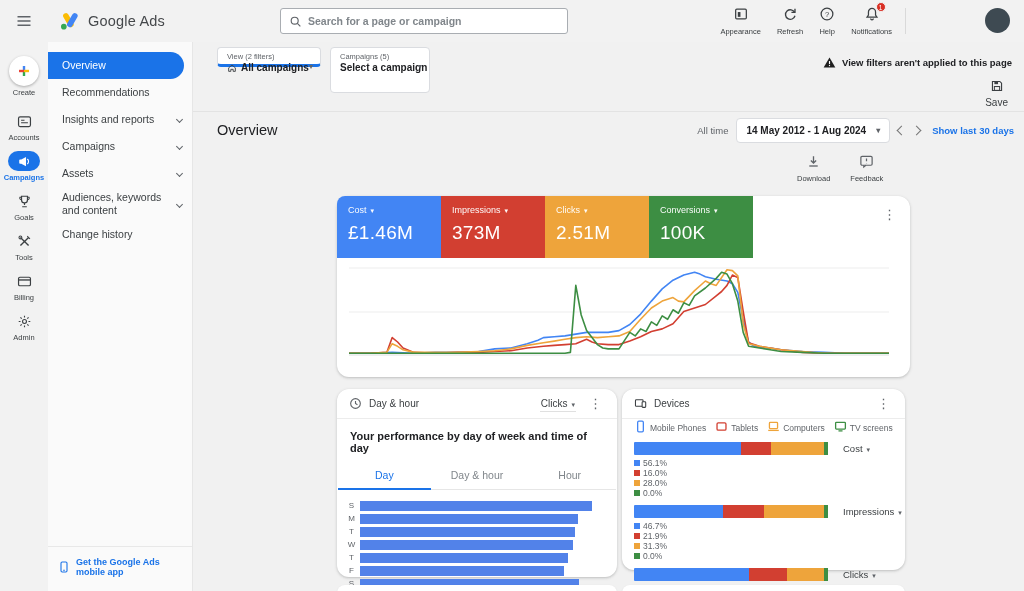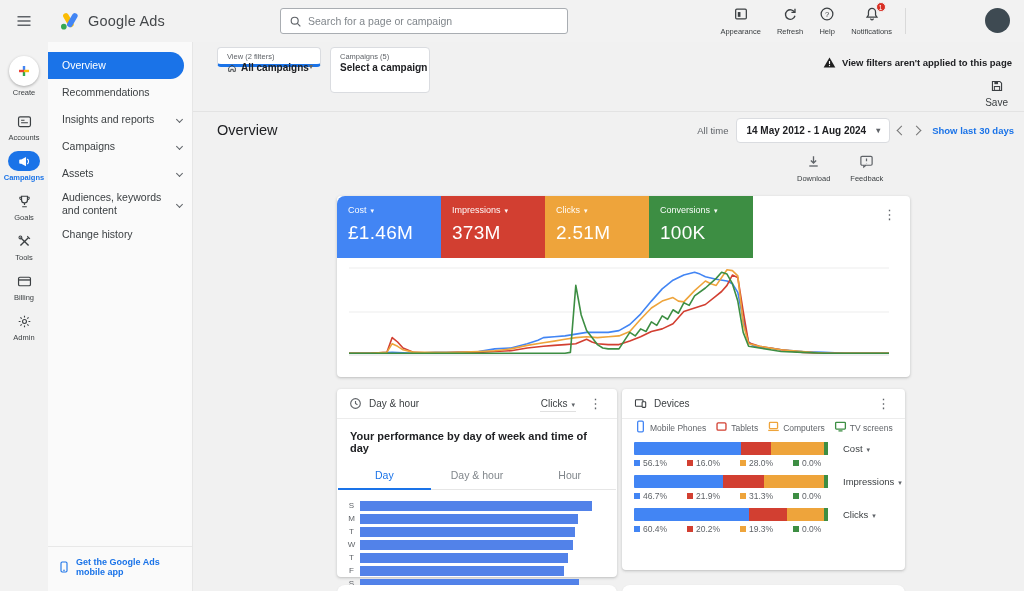--- a/index.html
+++ b/index.html
@@ -8,21 +8,21 @@
 
   
   .topbar { position:absolute; top:0; left:0; right:0; height:42px; background:#f2f2f2; display:flex; align-items:center; z-index:5; }
   .hamburger { width:48px; display:flex; justify-content:center; cursor:pointer; }
   .hamburger svg { width:18px; height:18px; }
   .brand { display:flex; align-items:center; gap:8px; margin-left:10px; }
   .brand svg { width:22px; height:20px; }
   .brand-text { font-size:14.5px; color:#45484b; letter-spacing:.2px; }
   .search-box { position:absolute; left:280px; top:8px; width:288px; height:26px; background:#fff; border:1px solid #a9adb2; border-radius:3px; display:flex; align-items:center; padding:0 8px; gap:6px; }
   .search-box svg { width:13px; height:13px; flex:none; }
-  .search-box input { border:none; outline:none; background:transparent; font-family:inherit; font-size:10.5px; color:#202124; width:100%; }
+  .search-box input { border:none; outline:none; background:transparent; font-family:inherit; font-size:10.5px; color:#202124; width:100%;font-weight:bold; }
   .search-box input::placeholder { color:#80868b; }
   .tb-actions { position:absolute; right:132px; top:6px; display:flex; gap:16px; }
   .tb-action { text-align:center; cursor:pointer; }
   .tb-ic { display:inline-block; position:relative; }
   .tb-ic svg { width:16px; height:16px; }
   .tb-lbl { font-size:7.5px; color:#3c4043; margin-top:1px; }
   .badge { position:absolute; top:-4px; right:-6px; background:#d93025; color:#fff; font-size:6.5px; width:10px; height:10px; border-radius:50%; display:flex; align-items:center; justify-content:center; border:1px solid #f2f2f2; }
   .tb-divider { position:absolute; right:118px; top:8px; height:26px; border-left:1px solid #d9d9d9; }
   .avatar { position:absolute; right:14px; top:8px; width:25px; height:25px; border-radius:50%; background:#3e4a52; cursor:pointer; }
 
@@ -80,21 +80,21 @@
   .nav-chev { width:7px; height:7px; border-right:1.6px solid #757575; border-bottom:1.6px solid #757575; cursor:pointer; }
   .nav-chev.left { transform:rotate(135deg); }
   .nav-chev.right { transform:rotate(-45deg); }
   .show-last { font-size:9.5px; font-weight:bold; color:#1a73e8; cursor:pointer; margin-left:4px; }
 
   .toolsrow { position:absolute; left:604px; top:112px; display:flex; gap:20px; }
   .tool-btn { text-align:center; cursor:pointer; }
   .tool-btn svg { width:15px; height:15px; }
   .tool-lbl { font-size:7.5px; color:#3c4043; margin-top:1px; }
 
-  .card { position:absolute; background:#fff; border-radius:4px; box-shadow:0 1px 2px rgba(60,64,67,.18), 0 1px 3px 1px rgba(60,64,67,.08); }
+  .card { position:absolute; background:#fff; border-radius:12px; box-shadow:0 1px 2px rgba(60,64,67,.18), 0 1px 3px 1px rgba(60,64,67,.08); }
   .maincard { left:144px; top:154px; width:573px; height:181px; }
   .tiles { display:flex; }
   .tile { width:104px; height:62px; padding:9px 11px; color:#fff; cursor:pointer; }
   .tile:first-child { border-top-left-radius:8px; }
   .tile-lbl { font-size:9px; font-weight:500; opacity:.97; white-space:nowrap; }
   .tile-arrow::after { content:"▾"; font-size:7px; margin-left:4px; }
   .tile-val { font-size:19px; margin-top:7px; letter-spacing:.3px; }
   .kebab { position:absolute; right:10px; top:10px; font-size:13px; color:#5f6368; cursor:pointer; line-height:1; padding:2px 4px; }
   #perf-svg { position:absolute; left:12px; top:66px; }
   .xlabels { position:absolute; left:16px; right:20px; bottom:7px; display:flex; justify-content:space-between; font-size:8px; color:#80868b; }
@@ -121,21 +121,21 @@
   .devices { left:429px; top:347px; width:283px; height:181px; }
   .dev-legend { display:flex; gap:9px; padding:1px 12px 7px; align-items:center; }
   .leg-item { display:flex; align-items:center; gap:3px; font-size:8.5px; color:#5f6368; cursor:pointer; }
   .leg-item svg { width:13px; height:13px; flex:none; }
   .dev-rows { padding:0 12px; }
   .dev-bar-line { display:flex; align-items:center; }
   .dev-bar { width:198px; height:13px; display:flex; overflow:hidden; border-radius:1px; flex:none; }
   .seg { height:100%; }
   .dev-metric { margin-left:11px; font-size:9.5px; color:#3c4043; white-space:nowrap; cursor:pointer; }
   .dev-metric::after { content:"▾"; font-size:7px; margin-left:4px; color:#5f6368; }
-  .dev-stats { display:flex; width:212px; margin:3px 0 7px; }
+  .dev-stats { display:flex; width:212px; margin:3px 0 7px;flex-direction:column; }
   .stat { flex:1; display:flex; align-items:center; gap:3px; font-size:8.5px; color:#5f6368; }
   .sq { width:6px; height:6px; flex:none; }
 
   .peek { position:absolute; background:#fff; border-radius:8px 8px 0 0; box-shadow:0 1px 2px rgba(60,64,67,.18); height:12px; }
   .peek1 { left:144px; top:543px; width:280px; }
   .peek2 { left:429px; top:543px; width:283px; }
 </style>
 </head>
 <body>
 

